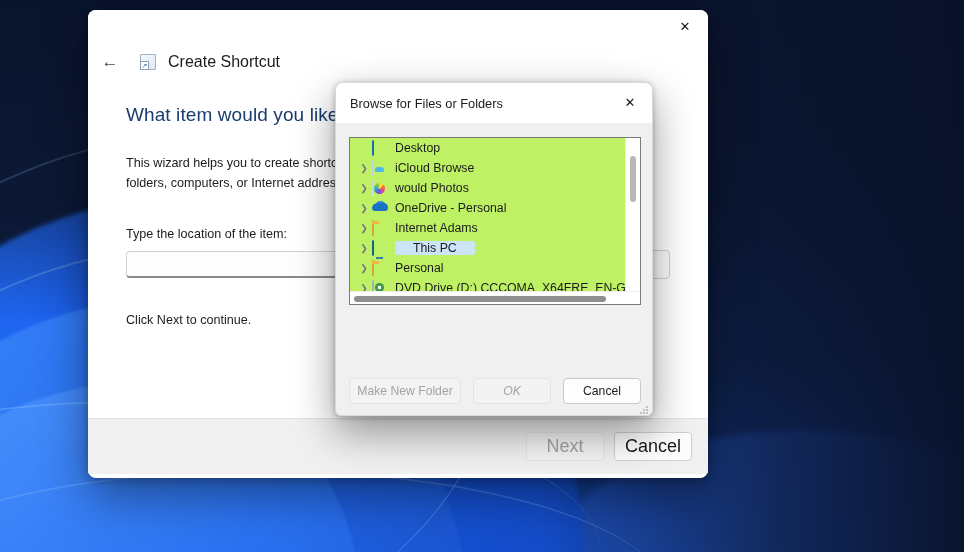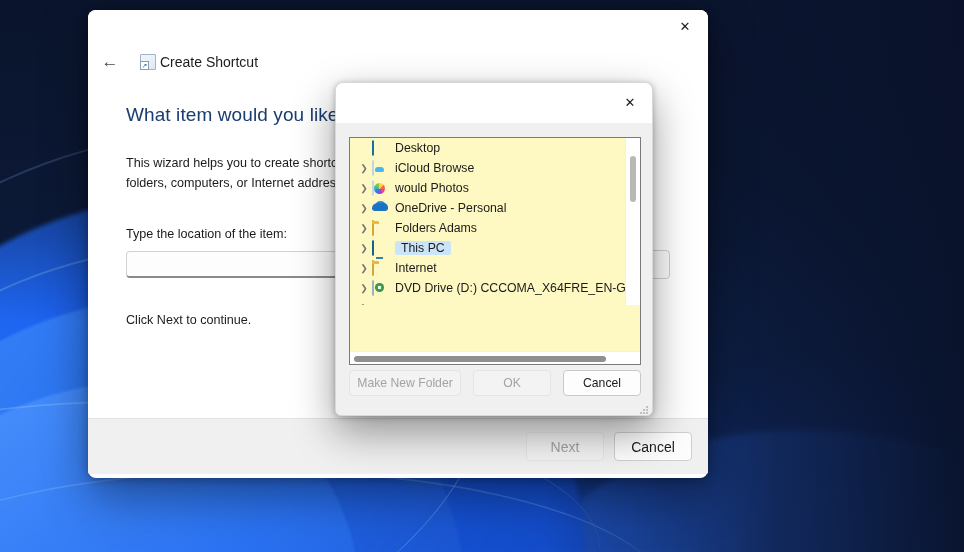--- a/index.html
+++ b/index.html
@@ -160,22 +160,22 @@
     left: 0; bottom: 0;
     width: 9px; height: 9px;
     background: #ffffff;
     border: 1px solid #8a9db3;
     font-size: 7px;
     line-height: 7px;
     color: #2b5c9e;
     text-align: center;
   }
   #wizard-title-text {
-    margin-left: 4px;
-    font-size: 14px;
+    margin-left: 12px;
+    font-size: 16px;
     color: #1b1b1b;
   }
 
   #wizard-body {
     padding: 26px 38px 0 38px;
     height: 396px;
     position: relative;
     background: #ffffff;
   }
   #wizard-heading {
@@ -237,21 +237,21 @@
     background: #f0f0f0;
     border-top: 1px solid #e2e2e2;
     display: flex;
     align-items: center;
     justify-content: flex-end;
     padding-right: 16px;
     gap: 10px;
   }
   .wz-btn {
     width: 78px; height: 29px;
-    font-size: 14px;
+    font-size: 18px;
     border-radius: 4px;
     font-family: "Liberation Sans", sans-serif;
     background: #fdfdfd;
     border: 1px solid #cfcfcf;
     color: #1b1b1b;
   }
   .wz-btn.disabled {
     color: #a2a2a2;
     background: #f3f3f3;
     border-color: #e6e6e6;
@@ -298,22 +298,22 @@
   }
   #dlg-prompt {
     font-size: 12.4px;
     color: #1b1b1b;
     margin-bottom: 15px;
   }
 
   #tree-frame {
     position: relative;
     width: 292px;
-    height: 228px;
-    background: #fef9c3;
+    height: 168px;
+    background: #bef264;
     border: 1px solid #7a7a7a;
     overflow: hidden;
   }
   #tree-scroll {
     position: absolute;
     left: 0; top: 0;
     width: 276px;
     height: 167px;
     overflow: hidden;
   }
@@ -321,21 +321,21 @@
     display: flex;
     align-items: center;
     height: 20px;
     padding-left: 6px;
     font-size: 12.3px;
     color: #1b1b1b;
     white-space: nowrap;
   }
   .tree-item.selected .tree-label {
     background: #cce4f7;
-    padding: 0 6px;
+    padding: 0 18px;
     border-radius: 2px;
   }
   .chev {
     width: 16px;
     text-align: center;
     font-size: 9px;
     color: #767676;
     flex: 0 0 16px;
   }
   .chev.empty { visibility: hidden; }
@@ -485,42 +485,42 @@
   #tree-hthumb {
     position: absolute;
     left: 4px; top: 4px;
     width: 252px; height: 6px;
     background: #8f8f8f;
     border-radius: 3px;
   }
 
   #dlg-buttons {
     position: absolute;
-    left: 13px; bottom: 21px;
+    left: 13px; bottom: 13px;
     width: 292px;
     display: flex;
     justify-content: space-between;
     align-items: flex-end;
   }
   .dlg-btn {
     height: 26px;
     font-size: 12.2px;
     border-radius: 4px;
     font-family: "Liberation Sans", sans-serif;
     background: #f3f3f3;
     border: 1px solid #e4e4e4;
     color: #a3a3a3;
   }
   .dlg-btn.enabled {
     background: #fdfdfd;
     border: 1px solid #c9c9c9;
     color: #1b1b1b;
   }
   #make-new-folder-button { width: 112px; }
-  #ok-button { width: 78px; }
+  #ok-button { width: 78px; font-style: italic; }
   #cancel-dialog-button { width: 78px; }
 
   #resize-grip {
     position: absolute;
     right: 3px; bottom: 2px;
     width: 9px; height: 9px;
     opacity: .55;
   }
   #resize-grip i {
     position: absolute;
@@ -572,20 +572,21 @@
       <div id="wizard-footer">
         <button class="wz-btn disabled">Next</button>
         <button class="wz-btn">Cancel</button>
       </div>
     </div>
   </div>
 
   <div id="browse-dialog">
 
     <div id="dlg-titlebar">
+      <div id="dlg-title-text">Browse for Files or Folders</div>
       <div id="dlg-close">✕</div>
     </div>
 
     <div id="dlg-body">
 
       <div id="tree-frame">
         <div id="tree-scroll">
 
           <div class="tree-item">
             <span class="chev empty">❯</span>
@@ -607,33 +608,33 @@
 
           <div class="tree-item">
             <span class="chev">❯</span>
             <span class="ticon"><span class="ic-onedrive"></span></span>
             <span class="tree-label">OneDrive - Personal</span>
           </div>
 
           <div class="tree-item">
             <span class="chev">❯</span>
             <span class="ticon"><span class="ic-folder"></span></span>
-            <span class="tree-label">Folders Adams</span>
+            <span class="tree-label">Internet Adams</span>
           </div>
 
           <div class="tree-item selected">
             <span class="chev">❯</span>
             <span class="ticon"><span class="ic-monitor"></span></span>
             <span class="tree-label">This PC</span>
           </div>
 
           <div class="tree-item">
             <span class="chev">❯</span>
             <span class="ticon"><span class="ic-folder"></span></span>
-            <span class="tree-label">Internet</span>
+            <span class="tree-label">Personal</span>
           </div>
 
           <div class="tree-item">
             <span class="chev">❯</span>
             <span class="ticon"><span class="ic-dvd"></span></span>
             <span class="tree-label">DVD Drive (D:) CCCOMA_X64FRE_EN-GB_DV</span>
           </div>
 
           <div class="tree-item">
             <span class="chev">❯</span>

